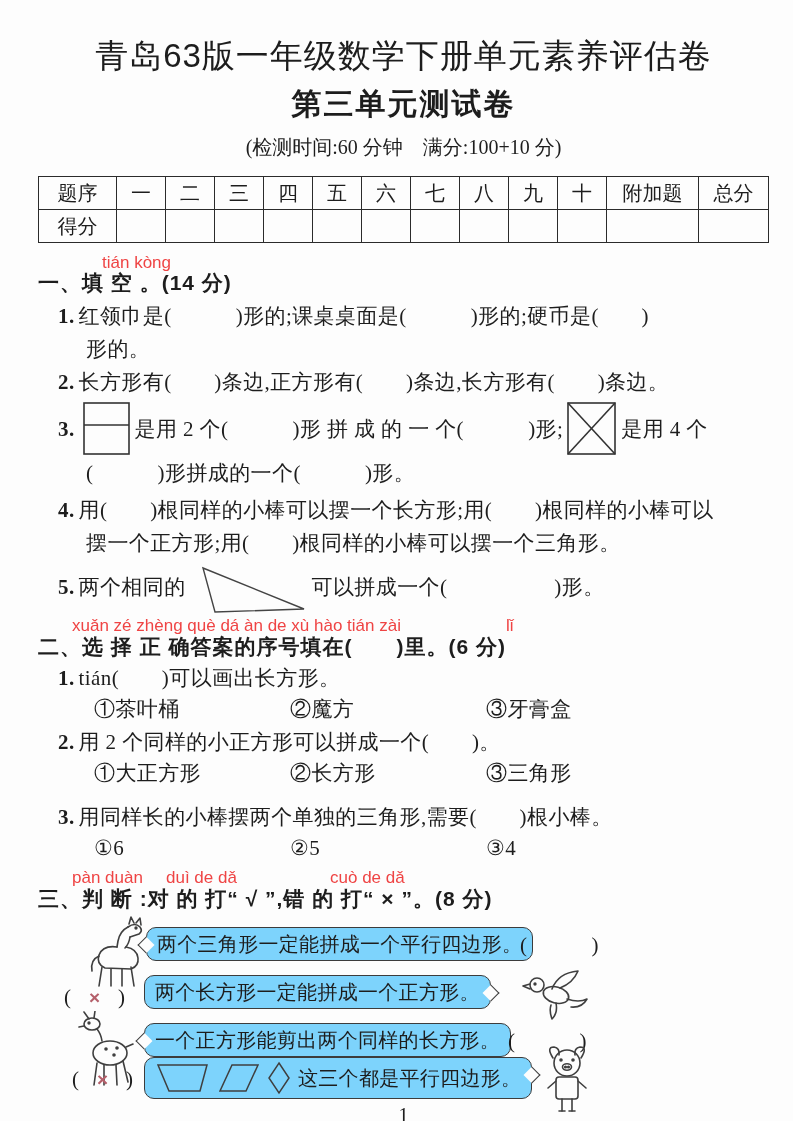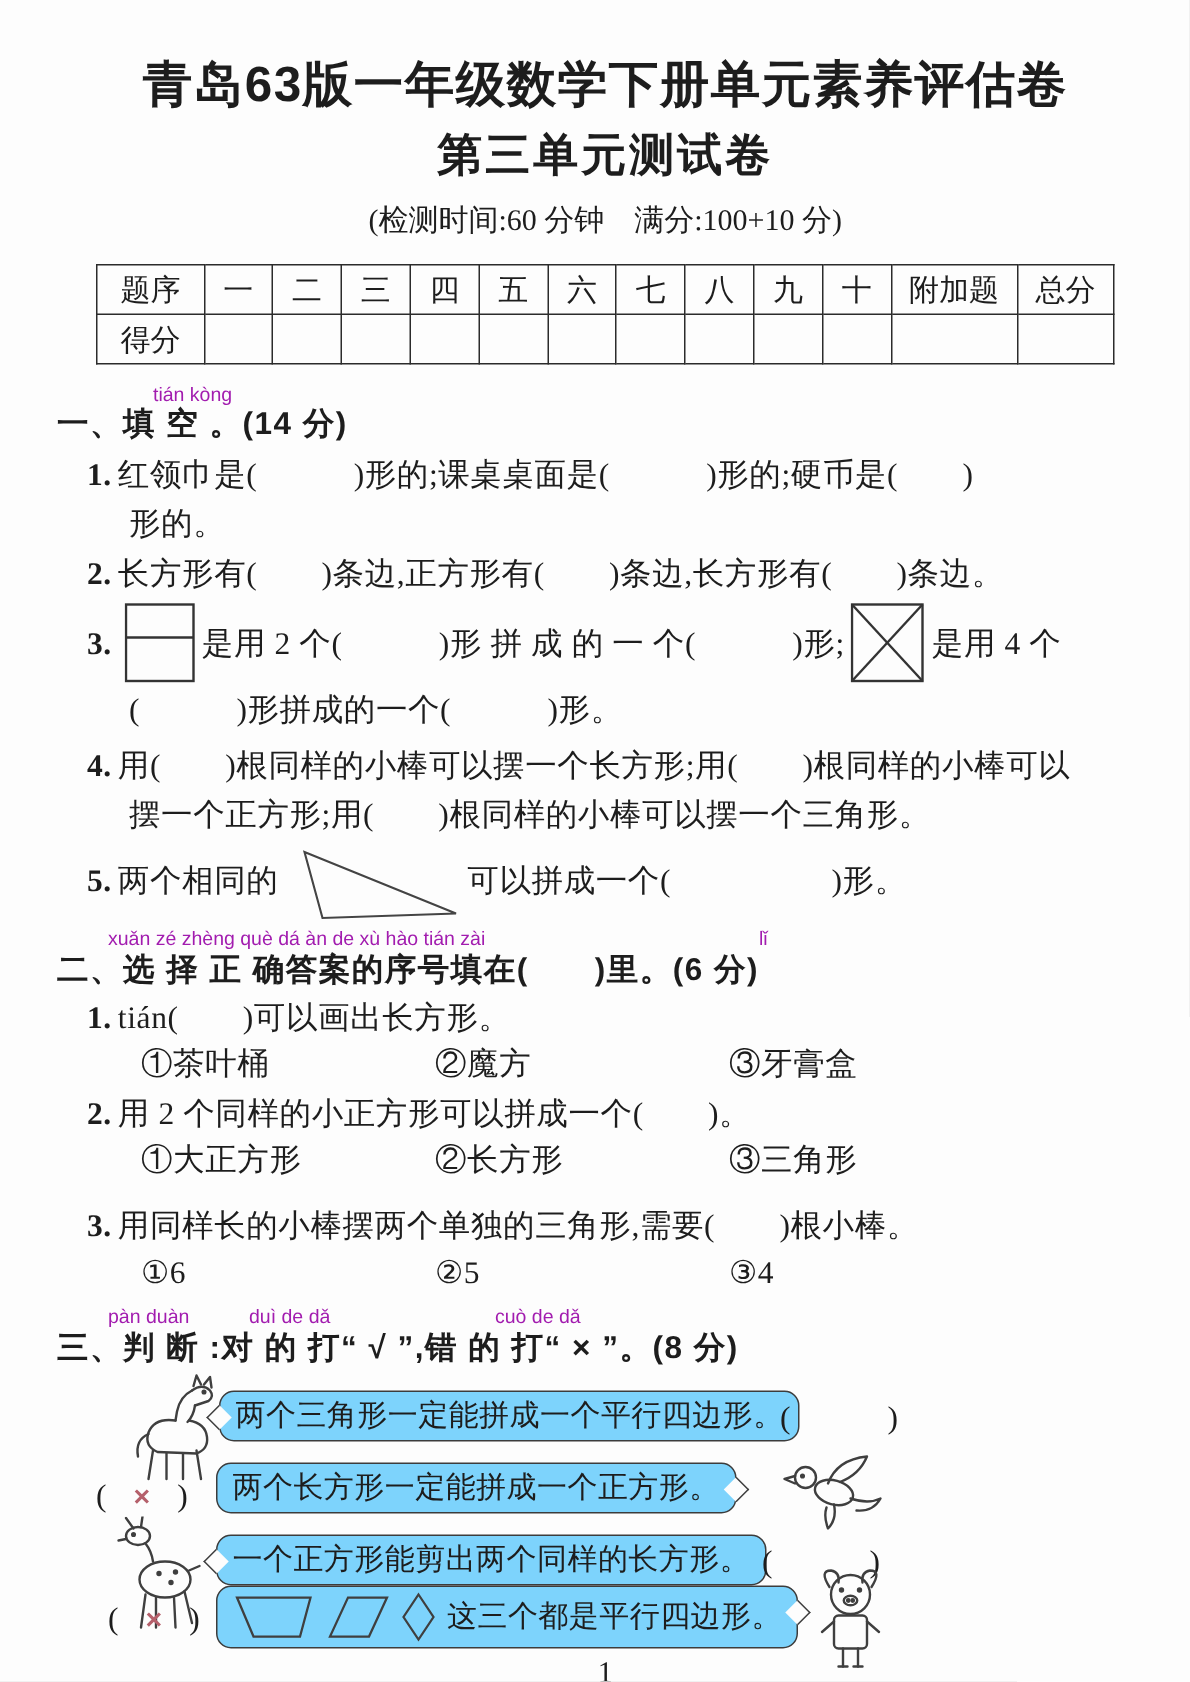--- a/index.html
+++ b/index.html
@@ -1,26 +1,26 @@
 <!DOCTYPE html>
 <html><head>
 <meta charset="utf-8">
 <style>
   html,body{margin:0;padding:0;background:#e8e8e8;}
   .page{width:793px;height:1121px;background:#fdfdfd;position:relative;overflow:hidden;
         color:#1d1d1d;font-family:"Liberation Serif","DejaVu Serif",serif;}
   .content{padding:0 24px 0 38px;}
   h1.title{margin:34px 0 4px 0;text-align:center;font-family:"Liberation Sans","DejaVu Sans",sans-serif;
-        font-weight:700;font-size:33px;line-height:44px;letter-spacing:1px;}
+        font-weight:400;font-size:33px;line-height:44px;letter-spacing:1px;}
   h2.subtitle{margin:6px 0 0 0;text-align:center;font-family:"Liberation Sans","DejaVu Sans",sans-serif;
         font-weight:900;font-size:30px;line-height:40px;letter-spacing:2px;}
   .exam-info{margin-top:10px;text-align:center;font-size:20px;line-height:26px;}
-  table.score{margin:16px auto 12px auto;border-collapse:collapse;width:679px;font-size:20px;}
+  table.score{margin:16px auto 12px auto;border-collapse:collapse;width:731px;font-size:20px;}
   table.score td{border:1.6px solid #2b2b2b;height:32px;text-align:center;padding:0;}
-  .pinyin{font-family:"Liberation Sans","DejaVu Sans",sans-serif;font-size:13px;line-height:15px;color:#a21caf;}
+  .pinyin{font-family:"Liberation Sans","DejaVu Sans",sans-serif;font-size:17px;line-height:15px;color:#ef4444;}
   .s1p{margin:6px 0 0 64px;}
   .sec-h{font-family:"Liberation Sans","DejaVu Sans",sans-serif;font-weight:900;font-size:21px;line-height:26px;letter-spacing:1px;}
   .line{font-size:21px;line-height:33px;letter-spacing:.4px;white-space:nowrap;}
   .item{padding-left:20px;}
   .cont{padding-left:48px;}
   .qno{font-weight:bold;margin-right:4px;}
   .flexline{display:flex;align-items:center;padding-left:20px;font-size:21px;letter-spacing:.4px;white-space:nowrap;}
   .fig{flex:0 0 auto;margin:0 4px;}
   .opts{padding-left:56px;font-size:21px;line-height:31px;letter-spacing:.4px;}
   .opts span{display:inline-block;width:196px;}

